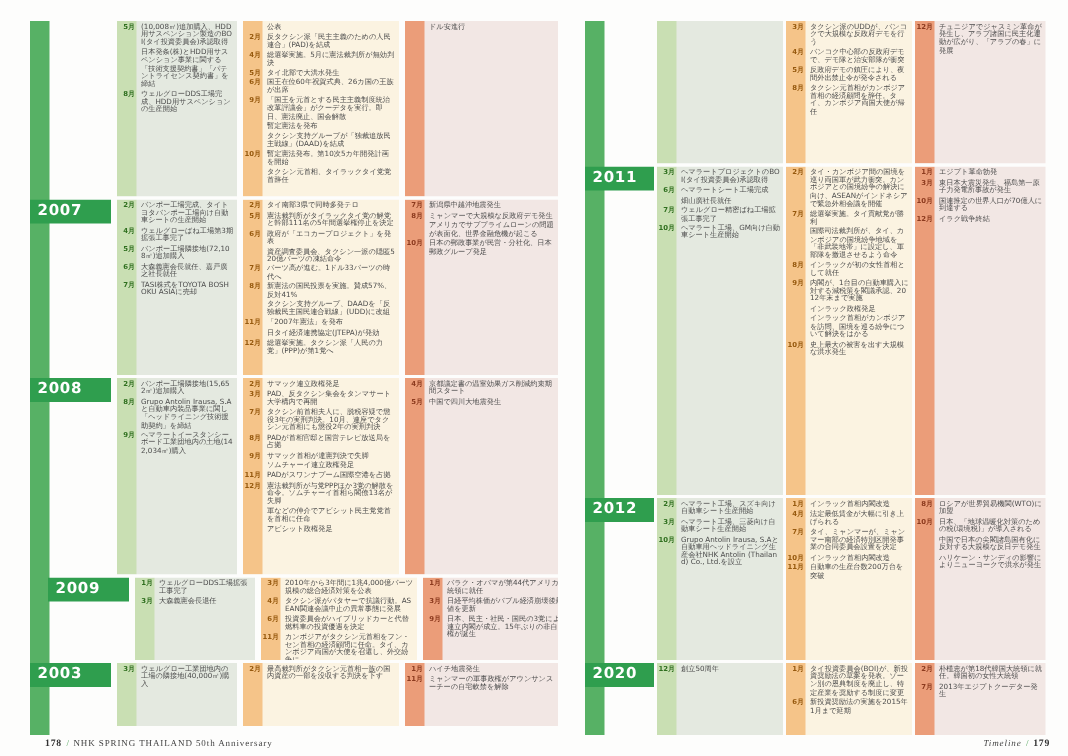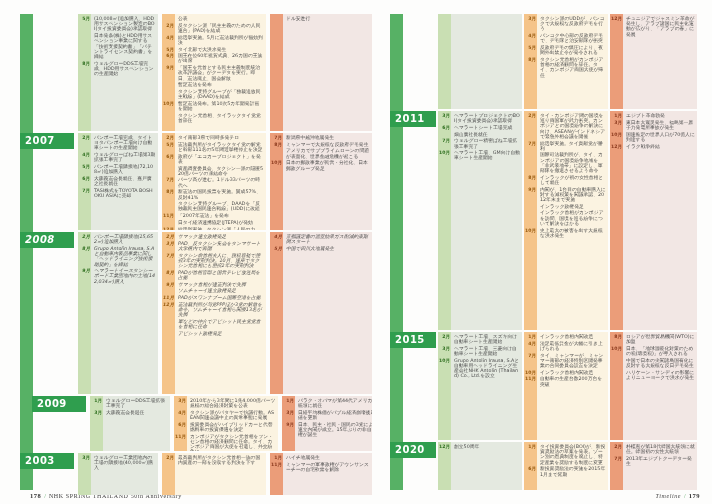--- a/index.html
+++ b/index.html
@@ -112,21 +112,21 @@
               <span class="t">タクシン元首相、タイラックタイ党党首辞任</span>
             </div>
           </div>
           <div class="col col-c" style="width: 102px;">
             <div class="entry">
               <span class="m"></span>
               <span class="t">ドル安進行</span>
             </div>
           </div>
         </div>
-        <div class="row" style="height: 97px;">
+        <div class="row" style="height: 117px;">
           <div class="year-col" style="width: 54px;">
             <div class="year-box">2007</div>
           </div>
           <div class="col col-a" style="width: 80px;">
             <div class="entry">
               <span class="m">2月</span>
               <span class="t">バンポー工場完成、タイトヨタバンポー工場向け自動車シートの生産開始</span>
             </div>
             <div class="entry">
               <span class="m">4月</span>
@@ -199,21 +199,21 @@
             <div class="entry">
               <span class="m"></span>
               <span class="t">アメリカでサブプライムローンの問題が表面化、世界金融危機が起こる</span>
             </div>
             <div class="entry">
               <span class="m">10月</span>
               <span class="t">日本の郵政事業が民営・分社化、日本郵政グループ発足</span>
             </div>
           </div>
         </div>
-        <div class="row" style="height: 162px; font-style: italic;">
+        <div class="row" style="height: 131px;">
           <div class="year-col" style="width: 54px;">
             <div class="year-box">2008</div>
           </div>
           <div class="col col-a" style="width: 80px;">
             <div class="entry">
               <span class="m">2月</span>
               <span class="t">バンポー工場隣接地(15,652㎡)追加購入</span>
             </div>
             <div class="entry">
               <span class="m">8月</span>
@@ -459,21 +459,21 @@
               <span class="t">国連推定の世界人口が70億人に到達する</span>
             </div>
             <div class="entry">
               <span class="m">12月</span>
               <span class="t">イラク戦争終結</span>
             </div>
           </div>
         </div>
         <div class="row" style="height: 108px;">
           <div class="year-col" style="width: 46px;">
-            <div class="year-box">2015</div>
+            <div class="year-box">2012</div>
           </div>
           <div class="col col-a" style="width: 84px;">
             <div class="entry">
               <span class="m">2月</span>
               <span class="t">ヘマラート工場、スズキ向け自動車シート生産開始</span>
             </div>
             <div class="entry">
               <span class="m">3月</span>
               <span class="t">ヘマラート工場、三菱向け自動車シート生産開始</span>
             </div>

